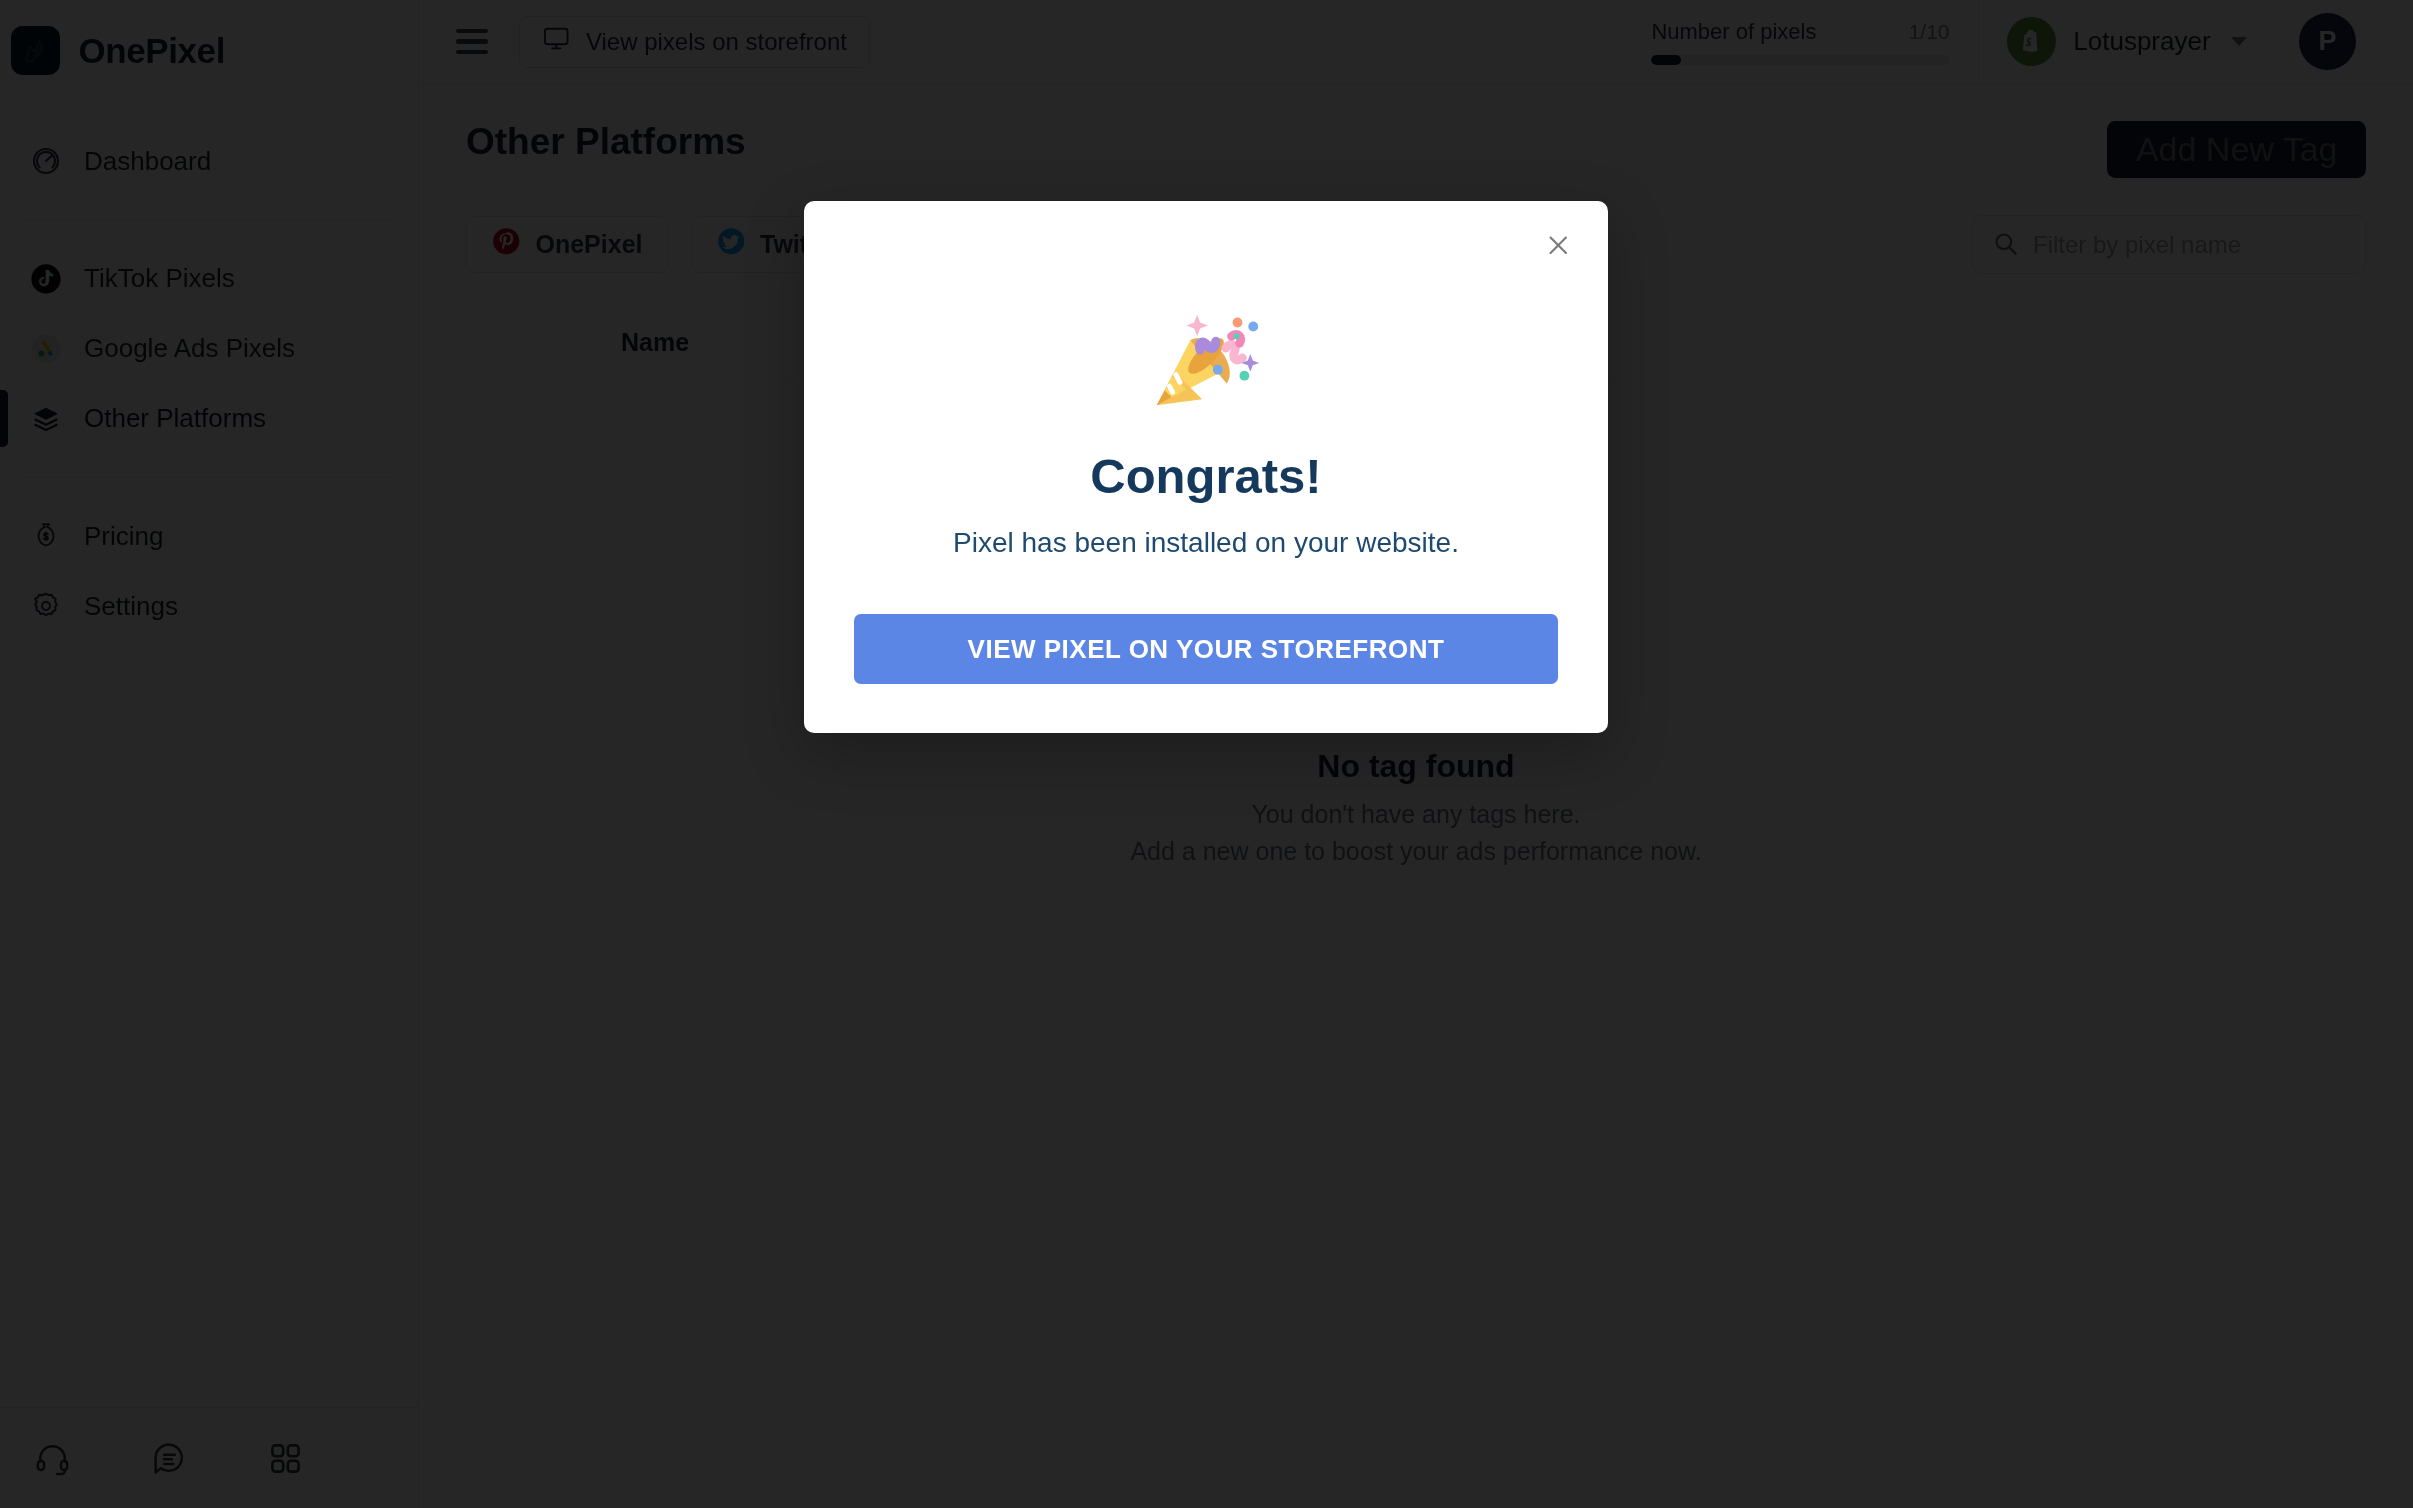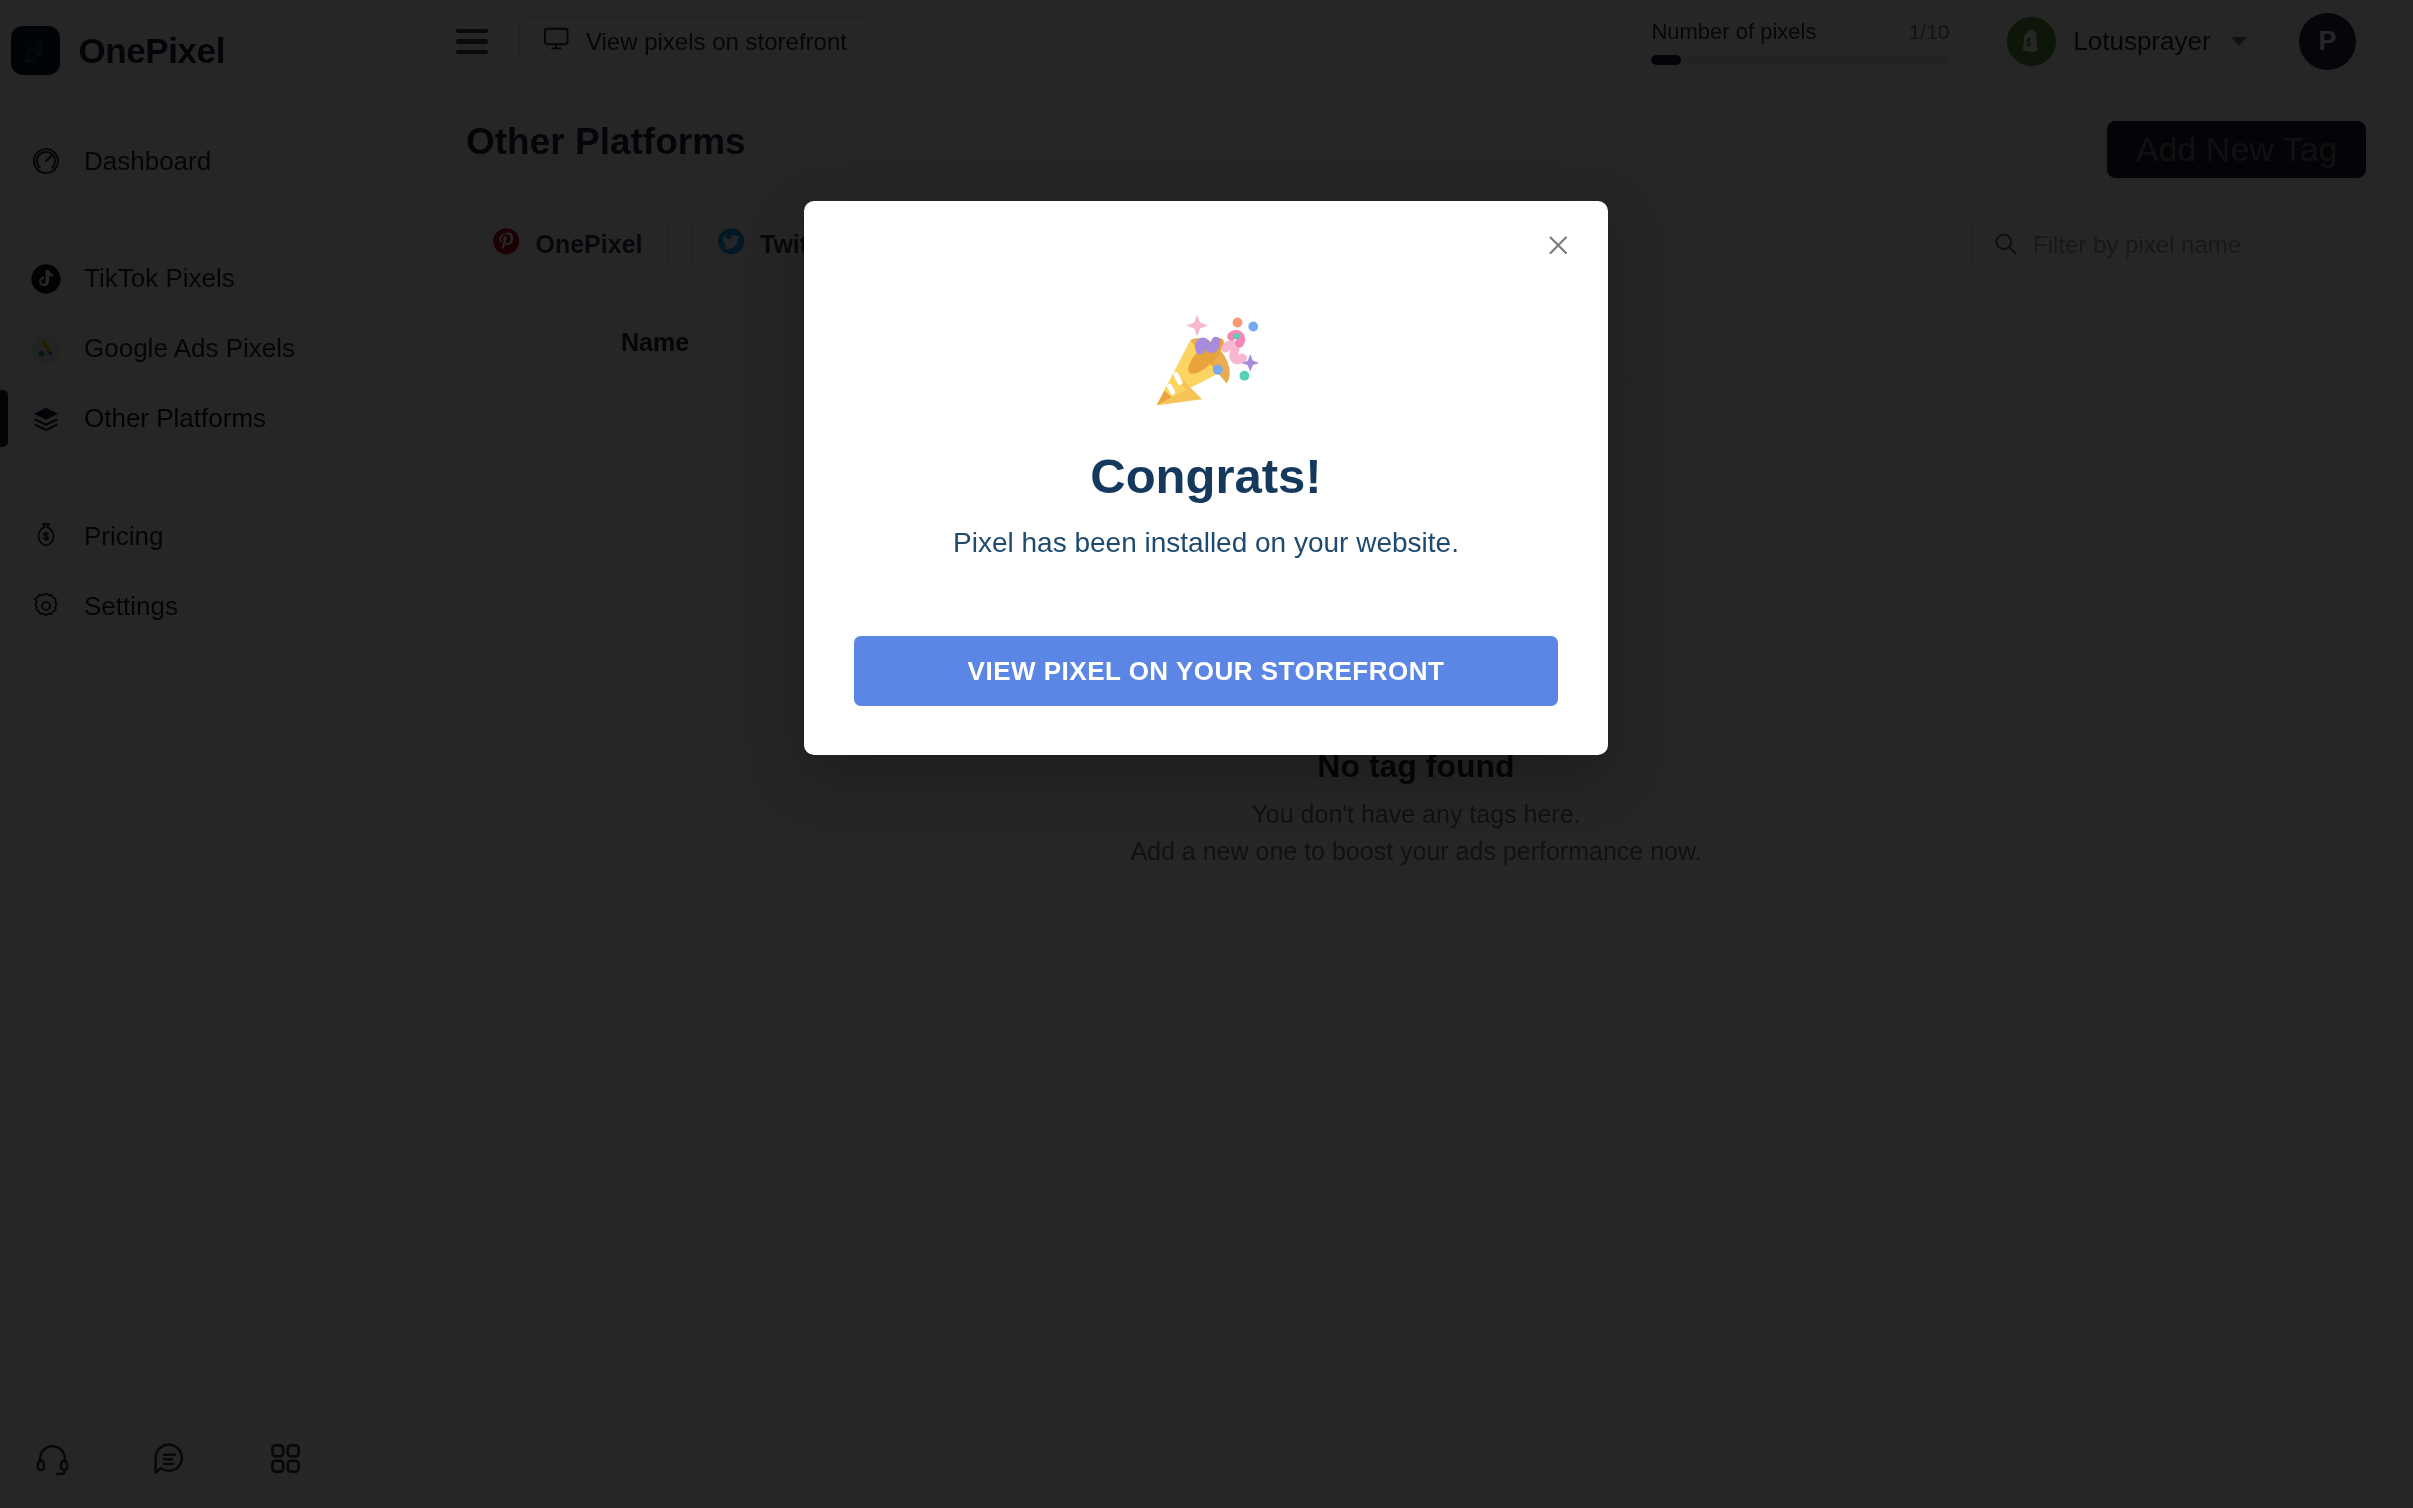--- a/index.html
+++ b/index.html
@@ -164,21 +164,21 @@
   .modal-close {
     position: absolute; right: 23.5px; top: 18.4px;
     width: 52px; height: 52px; border: none; background: transparent;
     cursor: pointer; display: flex; align-items: center; justify-content: center;
   }
   .modal-body { padding: 80px 72px 0 72px; text-align: center; margin-top: 12px; }
   .modal-emoji { width: 126px; height: 126px; margin: 0 auto; display:block; }
   .modal-title { font-size: 49px; font-weight: 700; color: #14395c; margin-top: 28.5px; }
   .modal-sub { font-size: 28px; color: #1e4a70; margin-top: 23.5px; }
   .modal-cta {
-    display: block; width: 704px; margin: 77px auto 0 auto;
+    display: block; width: 704px; margin: 55px auto 0 auto;
     height: 70px; border: none; border-radius: 6.7px;
     background: #5b86e5; color: #fff;
     font-size: 26px; font-weight: 600; letter-spacing: 0.5px;
     cursor: pointer; font-family: "Liberation Sans", sans-serif;
   }
 </style>
 </head>
 <body>
 
 <div id="app">

